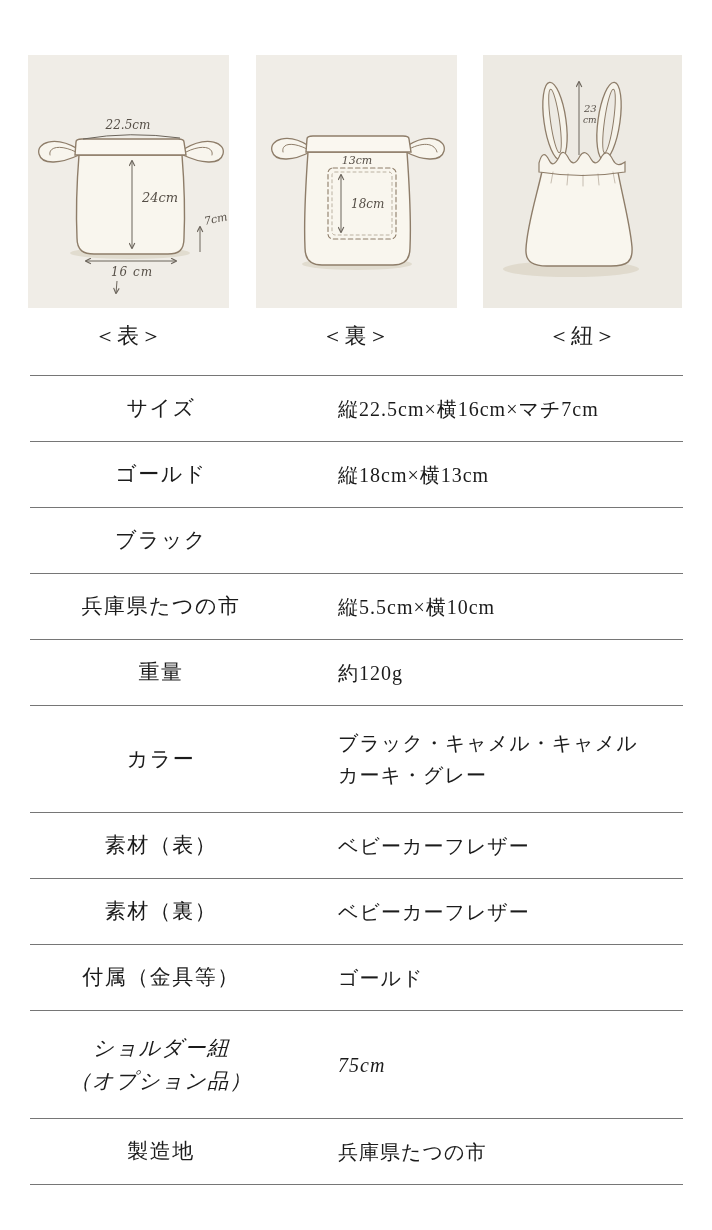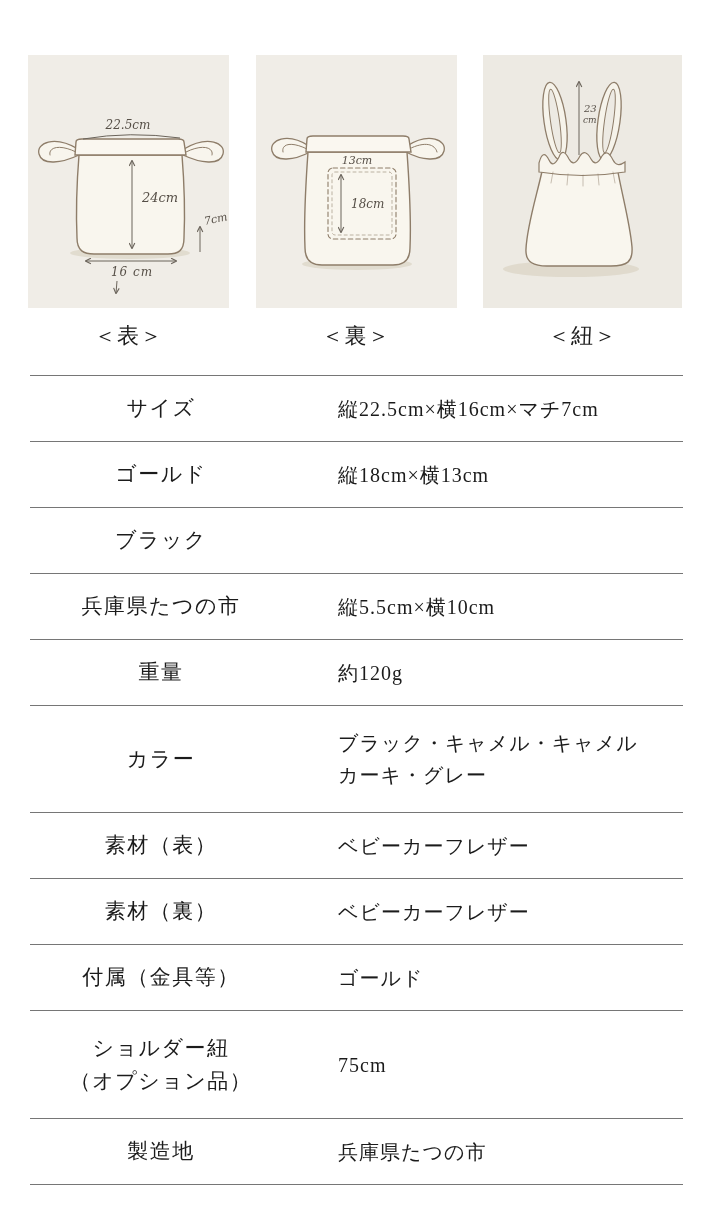--- a/index.html
+++ b/index.html
@@ -33,21 +33,21 @@
   .spec-table{
     position:absolute;top:375px;left:30px;width:653px;
   }
   .spec-row{
     display:flex;align-items:center;
     height:65px;
     border-top:1.5px solid #767676;
   }
   .spec-row:last-child{border-bottom:1.5px solid #767676;}
   .spec-row.row-2line{height:106px;}
-  .spec-row.row-2line-b{height:107px;}
+  .spec-row.row-2line-b{height:107px;font-style:italic;}
   .spec-label{
     width:262px;flex:0 0 262px;
     text-align:center;
     font-size:21px;letter-spacing:1.5px;line-height:1.55;
     white-space:pre-line;
   }
   .spec-value{
     flex:1;padding-left:6px;
     font-size:20px;letter-spacing:1px;line-height:1.6;
     white-space:pre-line;

